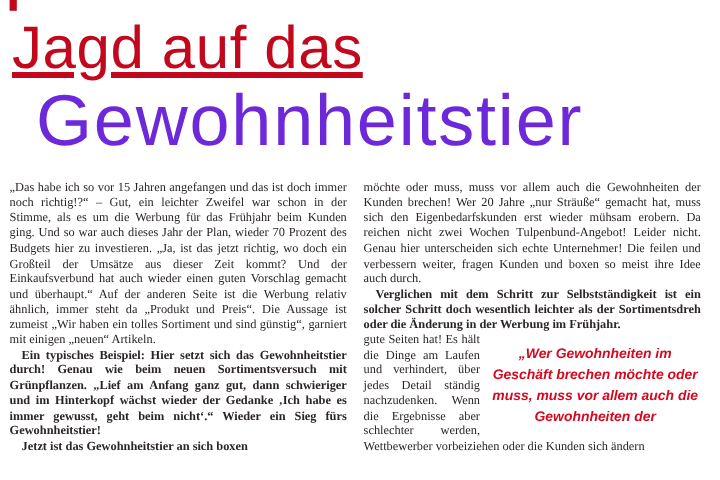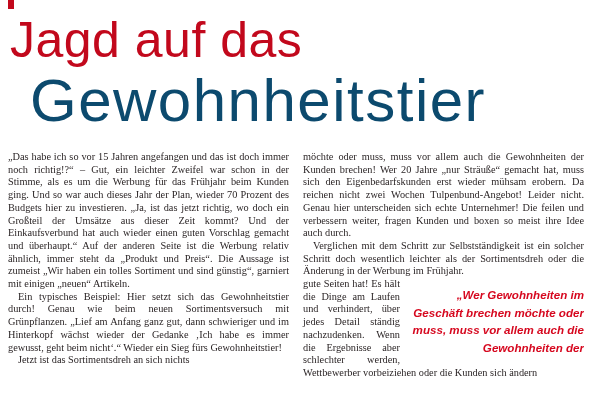--- a/index.html
+++ b/index.html
@@ -22,80 +22,81 @@
     font-family: "Liberation Sans", sans-serif;
     font-weight: 400;
     line-height: 1;
   }
   .hl1 {
     display: block;
     font-size: 50px;
     line-height: 56px;
     color: #c2081c;
     letter-spacing: 0.5px;
+    text-decoration: underline;
   }
   .hl2 {
     display: block;
     font-size: 60px;
     line-height: 66px;
     margin-left: 20px;
-    color: #0c4a6e;
+    color: #6d28d9;
     letter-spacing: 1.5px;
   }
   .body-cols {
     display: flex;
     gap: 14px;
     margin-top: 17px;
     height: 248px;
     overflow: hidden;
     font-family: "Liberation Serif", serif;
     font-size: 10.3px;
     line-height: 12.7px;
     color: #2b2526;
     text-align: justify;
     hyphens: auto;
     -webkit-hyphens: auto;
   }
   .col { flex: 1 1 0; min-width: 0; }
   p.para { margin: 0; }
-  p.indent { text-indent: 10px; }
+  p.indent { text-indent: 10px; font-weight: bold; }
   .wrap-zone { overflow: visible; }
   .pullquote {
     float: right;
     width: 176px;
     margin-left: 8px;
     padding-top: 8px;
     font-family: "Liberation Sans", sans-serif;
     font-style: italic;
     font-weight: 700;
     font-size: 11.6px;
     line-height: 17.5px;
     color: #d6081f;
-    text-align: right;
+    text-align: center;
     hyphens: none;
     -webkit-hyphens: none;
   }
   p.beside { margin: 0; }
 </style>
 </head>
 <body>
 
 <div class="page">
   <div class="crop-mark"></div>
 
   <h1 class="headline">
     <span class="hl1">Jagd auf das</span>
     <span class="hl2">Gewohnheitstier</span>
   </h1>
 
   <div class="body-cols">
     <div class="col" lang="de">
         <p class="para">„Das habe ich so vor 15 Jahren angefangen und das ist doch immer noch richtig!?“ – Gut, ein leichter Zweifel war schon in der Stimme, als es um die Werbung für das Frühjahr beim Kunden ging. Und so war auch dieses Jahr der Plan, wieder 70 Prozent des Budgets hier zu investieren. „Ja, ist das jetzt richtig, wo doch ein Großteil der Umsätze aus dieser Zeit kommt? Und der Einkaufsverbund hat auch wieder einen guten Vorschlag gemacht und überhaupt.“ Auf der anderen Seite ist die Werbung relativ ähnlich, immer steht da „Produkt und Preis“. Die Aussage ist zumeist „Wir haben ein tolles Sortiment und sind günstig“, garniert mit einigen „neuen“ Artikeln.</p>
         <p class="para indent">Ein typisches Beispiel: Hier setzt sich das Gewohnheitstier durch! Genau wie beim neuen Sortimentsversuch mit Grünpflanzen. „Lief am Anfang ganz gut, dann schwieriger und im Hinterkopf wächst wieder der Gedanke ‚Ich habe es immer gewusst, geht beim nicht‘.“ Wieder ein Sieg fürs Gewohnheitstier!</p>
-        <p class="para indent">Jetzt ist das Sortimentsdreh an sich nichts</p>
+        <p class="para indent">Jetzt ist das Gewohnheitstier an sich boxen</p>
       </div>
 
     <div class="col" lang="de">
       <div>
           <p class="para">möchte oder muss, muss vor allem auch die Gewohnheiten der Kunden brechen! Wer 20 Jahre „nur Sträuße“ gemacht hat, muss sich den Eigenbedarfskunden erst wieder mühsam erobern. Da reichen nicht zwei Wochen Tulpenbund-Angebot! Leider nicht. Genau hier unterscheiden sich echte Unternehmer! Die feilen und verbessern weiter, fragen Kunden und boxen so meist ihre Idee auch durch.</p>
           <p class="para indent">Verglichen mit dem Schritt zur Selbstständigkeit ist ein solcher Schritt doch wesentlich leichter als der Sortimentsdreh oder die Änderung in der Werbung im Frühjahr.</p>
         </div>
 
       <div class="wrap-zone">
         <aside class="pullquote">

